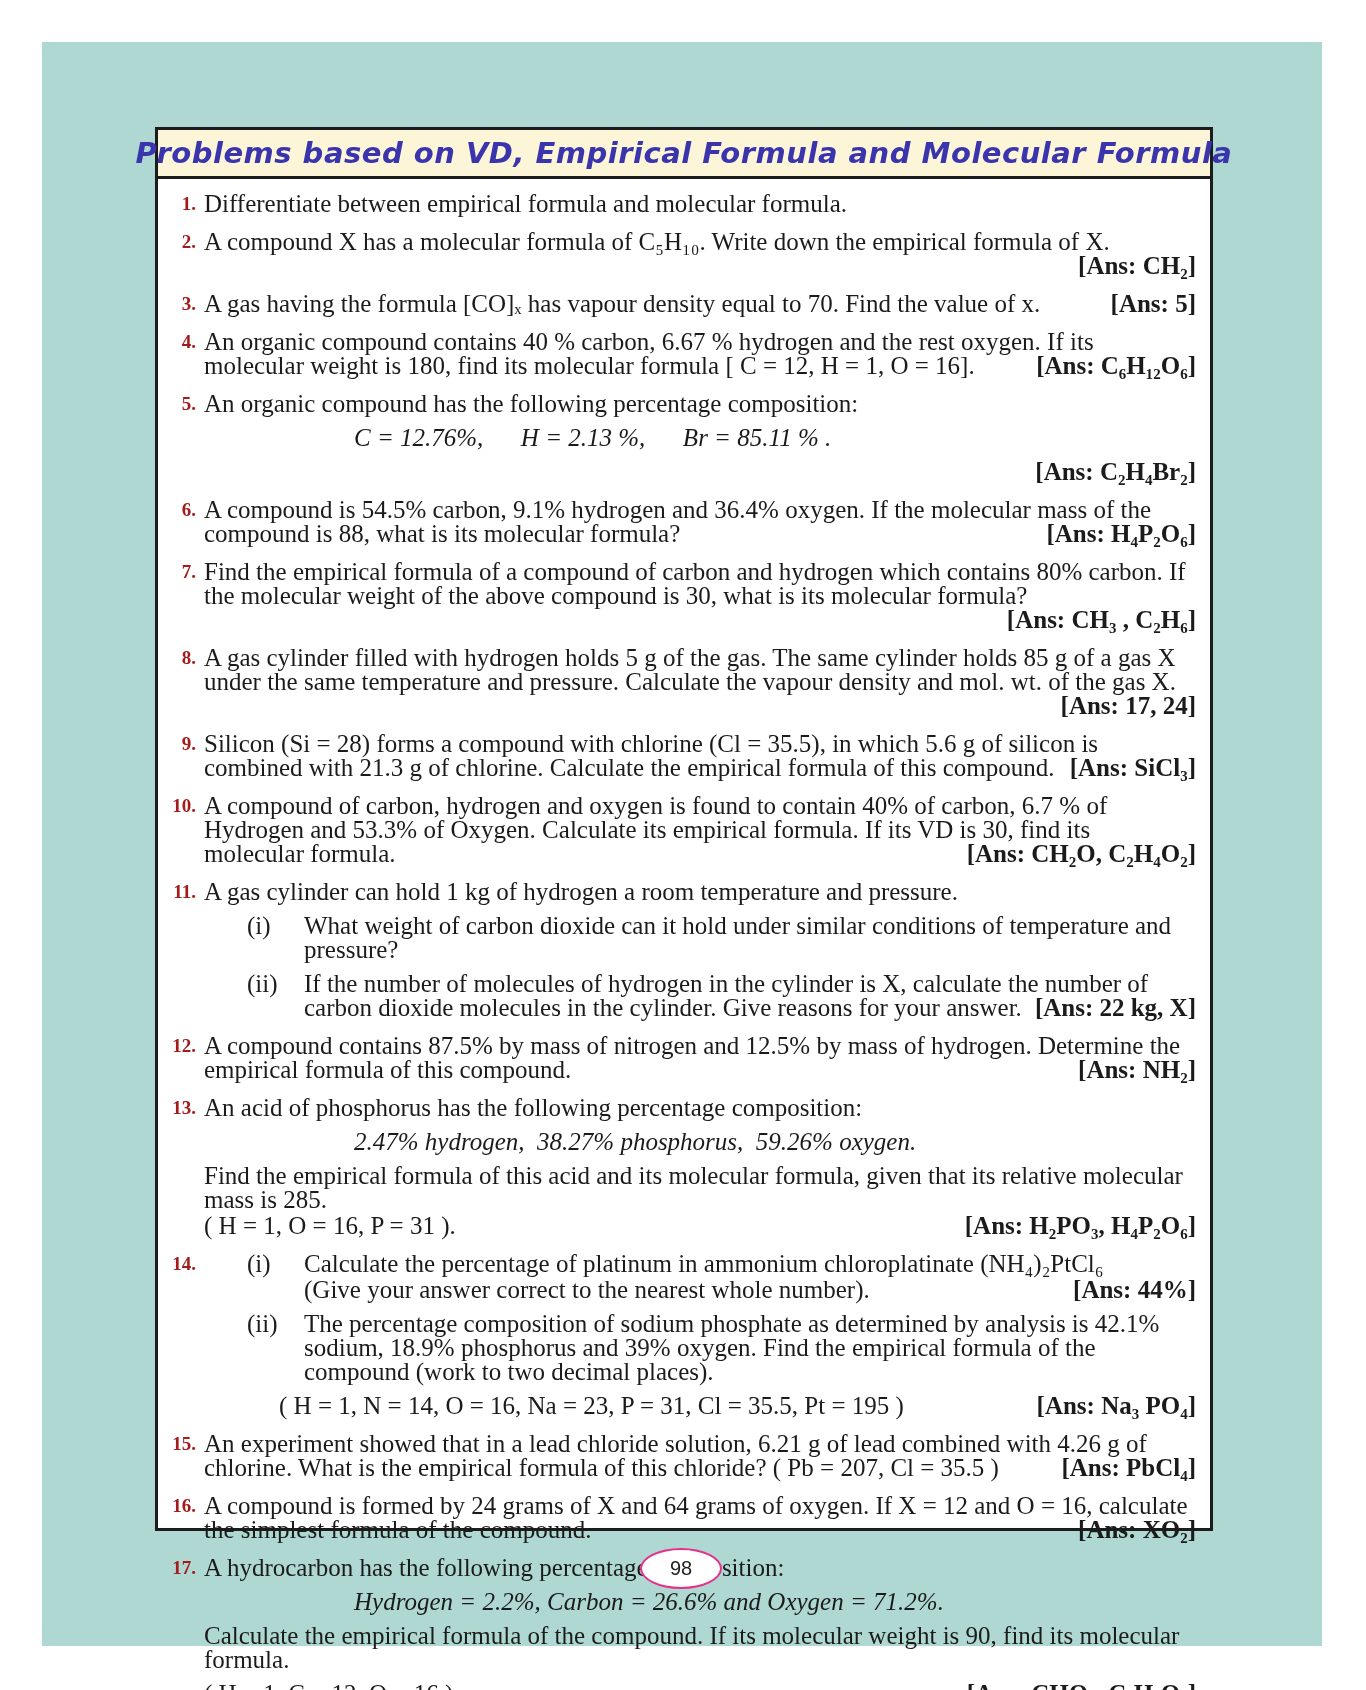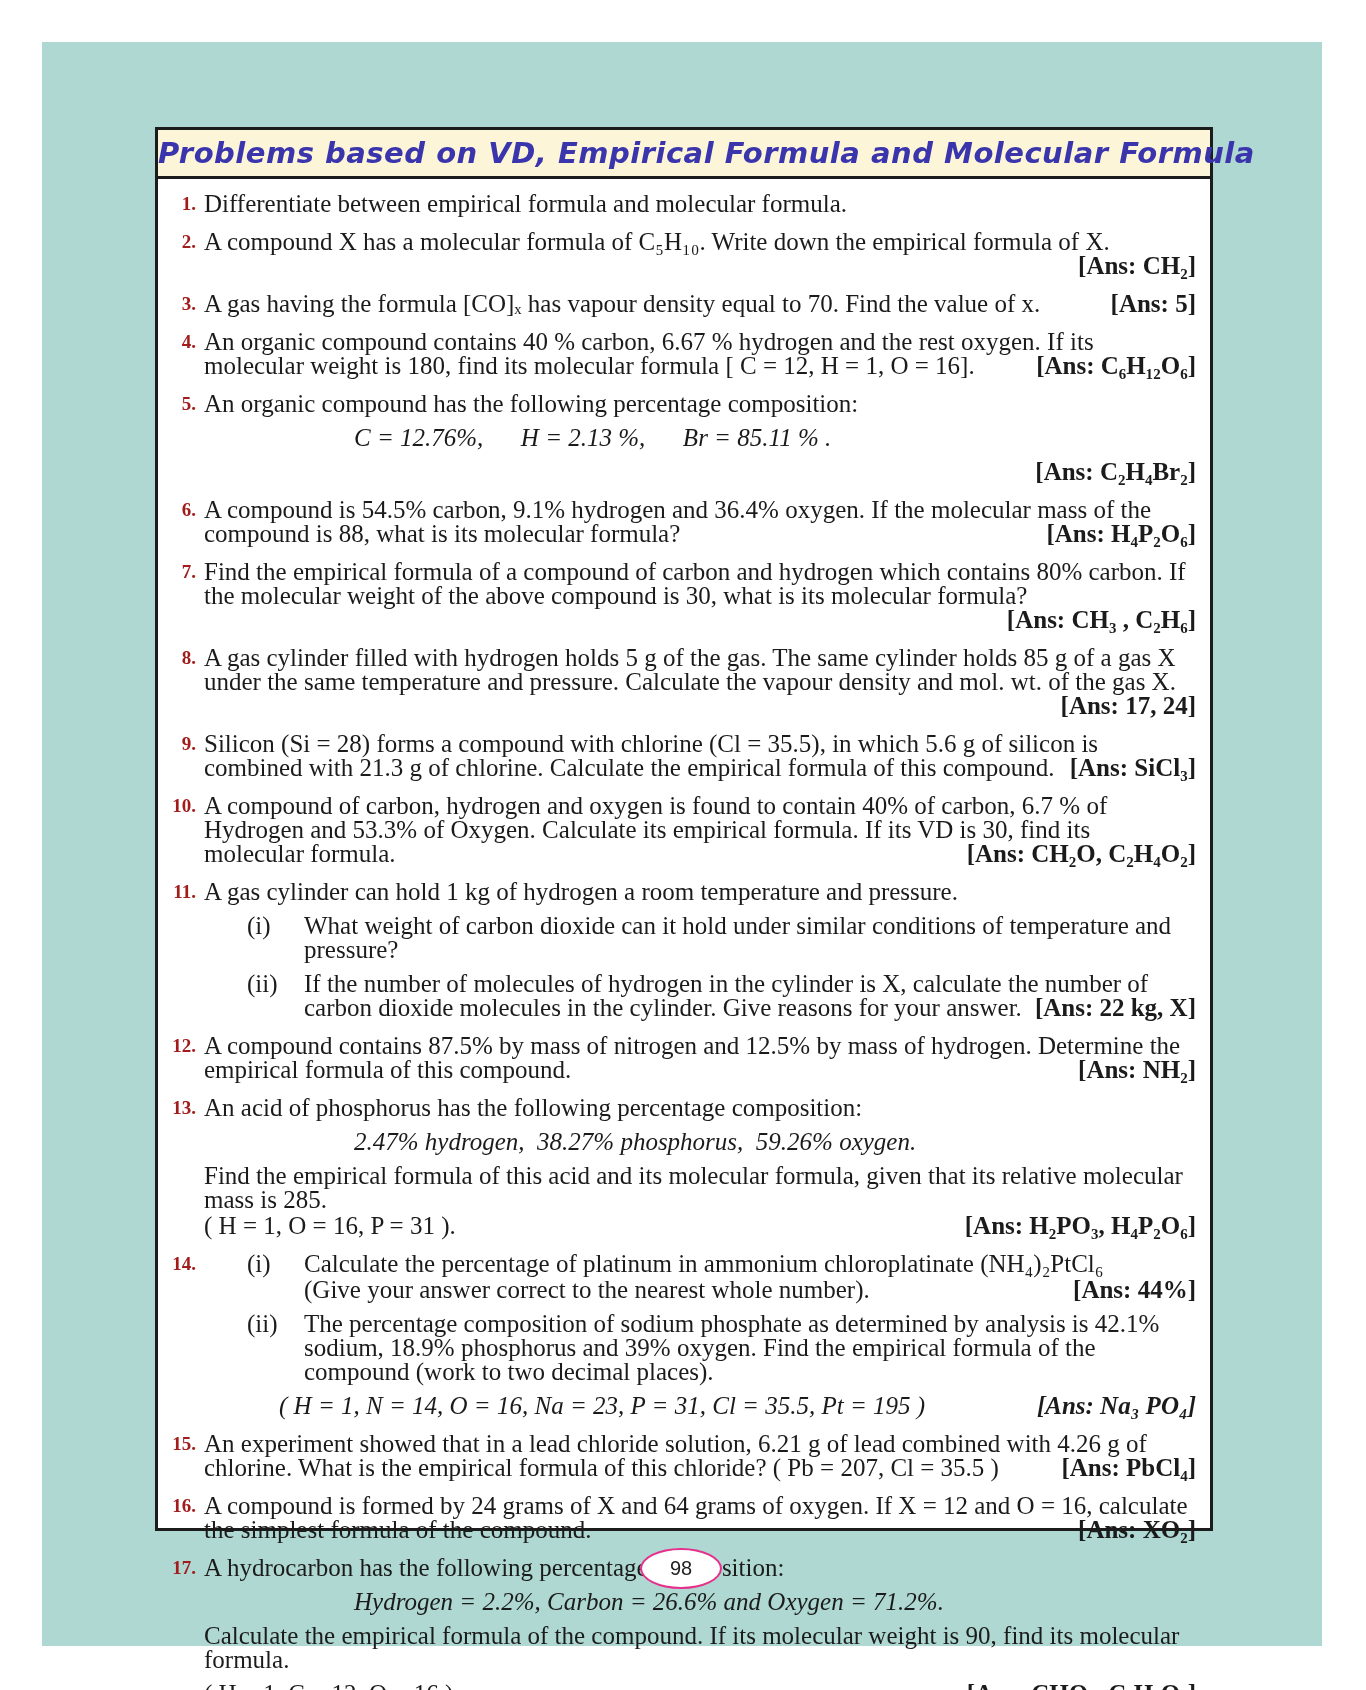--- a/index.html
+++ b/index.html
@@ -12,21 +12,21 @@
     font-family:"Liberation Serif","DejaVu Serif","DejaVu Sans",serif;
     color:var(--ink);position:relative;overflow:hidden;
   }
   .teal{position:absolute;left:42px;top:42px;width:1280px;height:1604px;background:var(--teal);}
   .box{
     position:absolute;left:113px;top:85px;width:1052px;height:1398px;
     background:#ffffff;border:3px solid var(--border);box-sizing:content-box;
   }
   .header{
     height:46px;border-bottom:3px solid var(--border);background:var(--cream);
-    display:flex;align-items:center;
+    display:flex;align-items:center;justify-content:center;
   }
   .header-title{
     font-family:"DejaVu Sans",sans-serif;font-style:italic;font-weight:bold;
     font-size:29px;color:var(--blue);letter-spacing:.5px;white-space:nowrap;
   }
   .list{padding:13px 14px 0 4px;}
   .item{display:flex;}
   .item + .item{margin-top:14px;}
   .num{
     flex:0 0 34px;text-align:right;padding-right:8px;font-weight:bold;
@@ -154,21 +154,21 @@
           <div class="content">
             <div class="blk withmarker">
               <span class="marker">(i)</span>
               <div class="txtwrap"><span class="txt">Calculate the percentage of platinum in ammonium chloroplatinate (NH₄)₂PtCl₆</span></div>
             </div>
             <div class="blk tight" style="padding-left: 100px;"><span class="txt">(Give your answer correct to the nearest whole number).</span><span class="ans">[Ans: 44%]</span></div>
             <div class="blk withmarker">
               <span class="marker">(ii)</span>
               <div class="txtwrap"><span class="txt">The percentage composition of sodium phosphate as determined by analysis is 42.1% sodium, 18.9% phosphorus and 39% oxygen. Find the empirical formula of the compound (work to two decimal places).</span></div>
             </div>
-            <div class="blk" style="padding-left: 75px; font-style: italic;"><span class="txt">( H = 1,  N = 14,  O = 16,  Na = 23,  P = 31,  Cl = 35.5,  Pt = 195 )</span><span class="ans">[Ans: Na₃ PO₄]</span></div>
+            <div class="blk" style="padding-left: 75px;"><span class="txt">( H = 1,  N = 14,  O = 16,  Na = 23,  P = 31,  Cl = 35.5,  Pt = 195 )</span><span class="ans">[Ans: Na₃ PO₄]</span></div>
           </div>
         </div>
         <div class="item">
           <div class="num">15.</div>
           <div class="content">
             <div class="blk"><span class="txt">An experiment showed that in a lead chloride solution, 6.21 g of lead combined with 4.26 g of chlorine. What is the empirical formula of this chloride?  ( Pb = 207,  Cl = 35.5 )</span><span class="ans">[Ans: PbCl₄]</span></div>
           </div>
         </div>
         <div class="item">
           <div class="num">16.</div>

